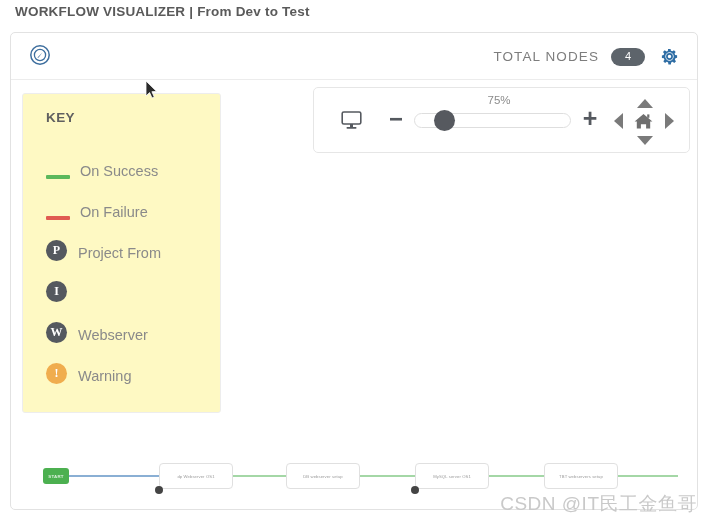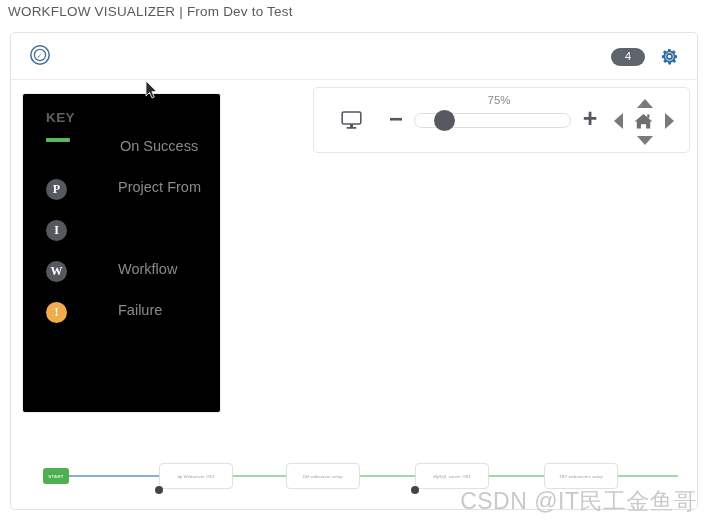--- a/index.html
+++ b/index.html
@@ -12,24 +12,24 @@
     height: 523px;
     background: #ffffff;
     font-family: "Liberation Sans", sans-serif;
     overflow: hidden;
     position: relative;
   }
 
   
   #page-title {
     position: absolute;
-    left: 8px;
+    left: 15px;
     top: 4px;
     font-size: 13.5px;
-    font-weight: normal;
+    font-weight: bold;
     color: #5a5a5a;
     letter-spacing: 0.2px;
     white-space: nowrap;
   }
 
   
   #visualizer-card {
     position: absolute;
     left: 10px;
     top: 32px;
@@ -216,38 +216,37 @@
     height: 21px;
   }
 
   
   #key-panel {
     position: absolute;
     left: 11px;
     top: 60px;
     width: 199px;
     height: 320px;
-    background: #000000;
+    background: #fef9c3;
     border: 1px solid #ededed;
     border-radius: 3px;
     box-sizing: border-box;
     padding: 16px 0 0 23px;
   }
   #key-title {
     font-size: 13.5px;
     font-weight: bold;
     color: #606060;
     letter-spacing: 0.4px;
     margin-bottom: 13px;
   }
   .legend-row {
     display: flex;
-    align-items: flex-start;
+    align-items: flex-end;
     height: 41px;
-    gap: 40px;
   }
   .legend-line {
     width: 24px;
     height: 4px;
     border-radius: 1px;
     margin-right: 10px;
     flex: 0 0 auto;
   }
   .legend-circle {
     width: 21px;
@@ -319,21 +318,21 @@
     height: 8px;
     border-radius: 50%;
     background: #444444;
   }
 
   
   #watermark {
     position: absolute;
     right: 12px;
     bottom: 6px;
-    font-size: 23px;
+    font-size: 19px;
     color: #c9c9c9;
     white-space: nowrap;
     letter-spacing: 0.5px;
   }
 
   
   #mouse-cursor {
     position: absolute;
     left: 145px;
     top: 80px;
@@ -353,20 +352,21 @@
 
     <span id="brand-icon">
       <svg viewBox="0 0 22 22" width="22" height="22">
         <circle cx="11" cy="11" r="9.2" fill="none" stroke="#3d6e9e" stroke-width="1.5"></circle>
         <circle cx="11" cy="11" r="5.6" fill="none" stroke="#3d6e9e" stroke-width="1.3"></circle>
         <path d="M13.6 8.2 L9.0 13.0 L8.4 14.0 L9.6 13.4 Z" fill="#3d6e9e"></path>
       </svg>
     </span>
 
     <div id="header-right">
+      <span id="total-nodes-label">TOTAL NODES</span>
       <span id="total-nodes-badge">4</span>
       <span>
         <svg id="gear-icon" viewBox="0 0 20 20">
           <path fill="#2e6da4" d="M10 6.4a3.6 3.6 0 1 0 0 7.2 3.6 3.6 0 0 0 0-7.2zm0 5.4a1.8 1.8 0 1 1 0-3.6 1.8 1.8 0 0 1 0 3.6z"></path>
           <path fill="#2e6da4" d="M18 11.3v-2.6l-2.1-.33a6.2 6.2 0 0 0-.62-1.5l1.25-1.72-1.84-1.84-1.72 1.25a6.2 6.2 0 0 0-1.5-.62L11.14 2h-2.6l-.33 2.1a6.2 6.2 0 0 0-1.5.62L5 3.47 3.15 5.31 4.4 7.03a6.2 6.2 0 0 0-.62 1.5L2 8.86v2.6l2.1.33c.14.53.35 1.03.62 1.5l-1.25 1.72 1.84 1.84 1.72-1.25c.47.27.97.48 1.5.62l.33 2.1h2.6l.33-2.1c.53-.14 1.03-.35 1.5-.62l1.72 1.25 1.84-1.84-1.25-1.72c.27-.47.48-.97.62-1.5L18 11.3zm-8 3.1a4.4 4.4 0 1 1 0-8.8 4.4 4.4 0 0 1 0 8.8z"></path>
         </svg>
       </span>
     </div>
   </div>
 
@@ -402,33 +402,37 @@
   </div>
 
   <div id="key-panel">
     <div id="key-title">KEY</div>
     <div id="key-items">
         <div class="legend-row">
           <span class="legend-line" style="background: rgb(92, 184, 92);"></span>
           <span class="legend-label">On Success</span>
         </div>
         <div class="legend-row">
+          <span class="legend-line" style="background: rgb(224, 91, 81);"></span>
+          <span class="legend-label">On Failure</span>
+        </div>
+        <div class="legend-row">
           <span class="legend-circle" style="background: rgb(85, 89, 95);">P</span>
           <span class="legend-label">Project From</span>
         </div>
         <div class="legend-row">
           <span class="legend-circle" style="background: rgb(85, 89, 95);">I</span>
         </div>
         <div class="legend-row">
           <span class="legend-circle" style="background: rgb(85, 89, 95);">W</span>
-          <span class="legend-label">Workflow</span>
+          <span class="legend-label">Webserver</span>
         </div>
         <div class="legend-row">
           <span class="legend-circle" style="background: rgb(240, 173, 78);">!</span>
-          <span class="legend-label">Failure</span>
+          <span class="legend-label">Warning</span>
         </div>
       </div>
   </div>
 
   <div id="graph-canvas">
       <div id="start-node" style="left: 32px; top: 45px; width: 26px; height: 16px; background: rgb(76, 176, 80);">
         <span id="start-node-label">START</span>
       </div>
       <div class="connector" style="left: 58px; top: 52px; width: 90px; background: rgb(138, 175, 212);"></div>
       <div class="graph-node" style="left: 148px; top: 40px; width: 74px; height: 26px;">

